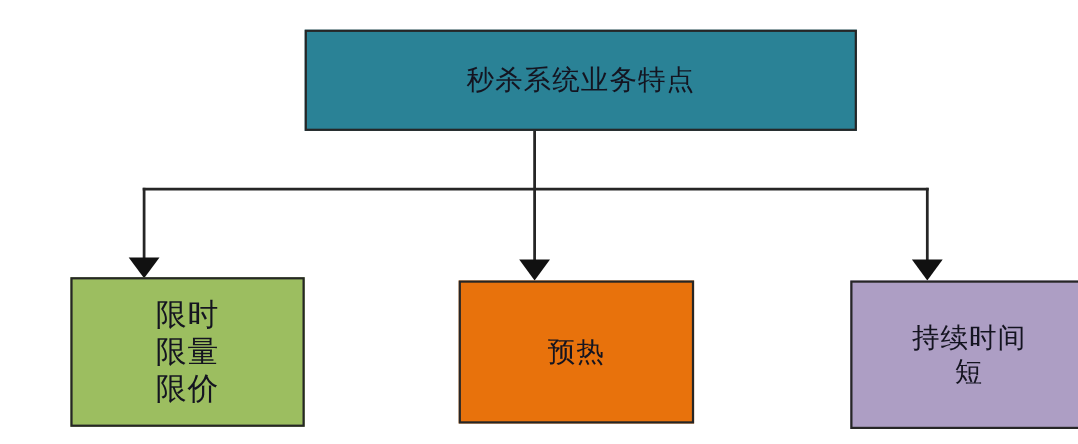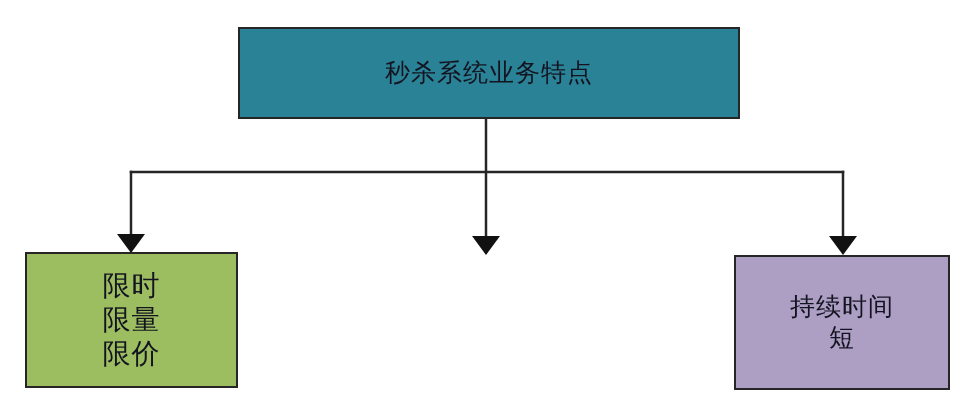--- a/index.html
+++ b/index.html
@@ -32,20 +32,21 @@
     border: 2px solid #262626;
     display: flex;
     align-items: center;
     justify-content: center;
     text-align: center;
     color: #141420;
     line-height: 1.22;
     letter-spacing: 1px;
     white-space: pre-line;
     z-index: 2;
+    margin-left: 39px;
   }
   #node-root {
     left: 238px;
     top: 27px;
     width: 502px;
     height: 92px;
     background: #2A8296;
     font-size: 25px;
   }
   #node-limit {
@@ -95,17 +96,18 @@
       <polygon points="829,236 857,236 843,255"></polygon>
     </g>
   </svg>
 
   <div class="node" id="node-root" style="background: rgb(42, 130, 150); border-color: rgb(38, 38, 38); color: rgb(20, 20, 32);">秒杀系统业务特点</div>
 
   <div class="node" id="node-limit" style="background: rgb(156, 190, 96); border-color: rgb(38, 38, 38); color: rgb(20, 20, 32);">限时
 限量
 限价</div>
 
+  <div class="node" id="node-preheat" style="background: rgb(232, 114, 12); border-color: rgb(38, 38, 38); color: rgb(20, 20, 32);">预热</div>
 
   <div class="node" id="node-duration" style="background: rgb(173, 158, 196); border-color: rgb(38, 38, 38); color: rgb(20, 20, 32);">持续时间
 短</div>
 
 </div>
 
 </body></html>

